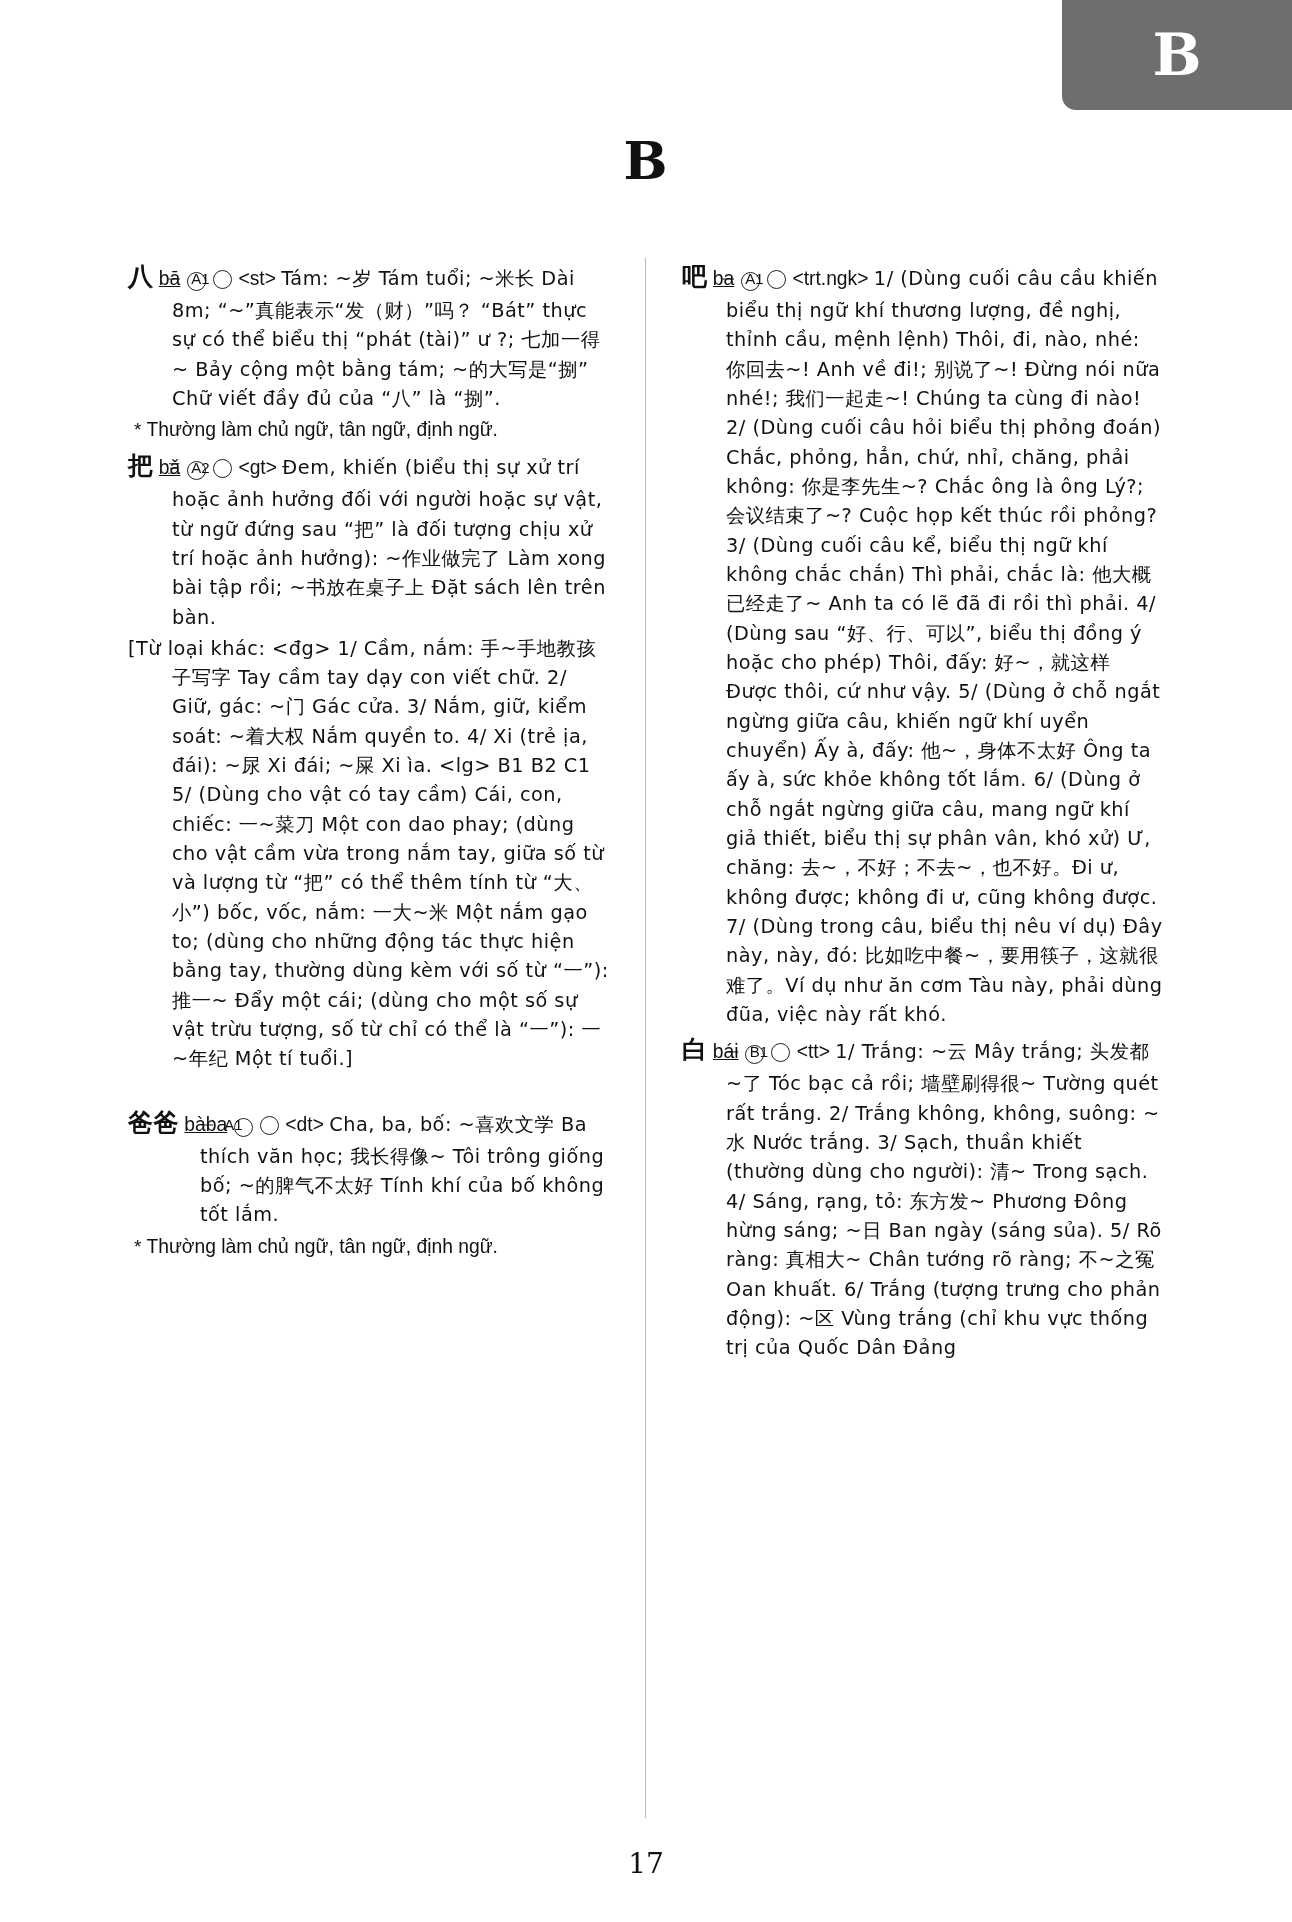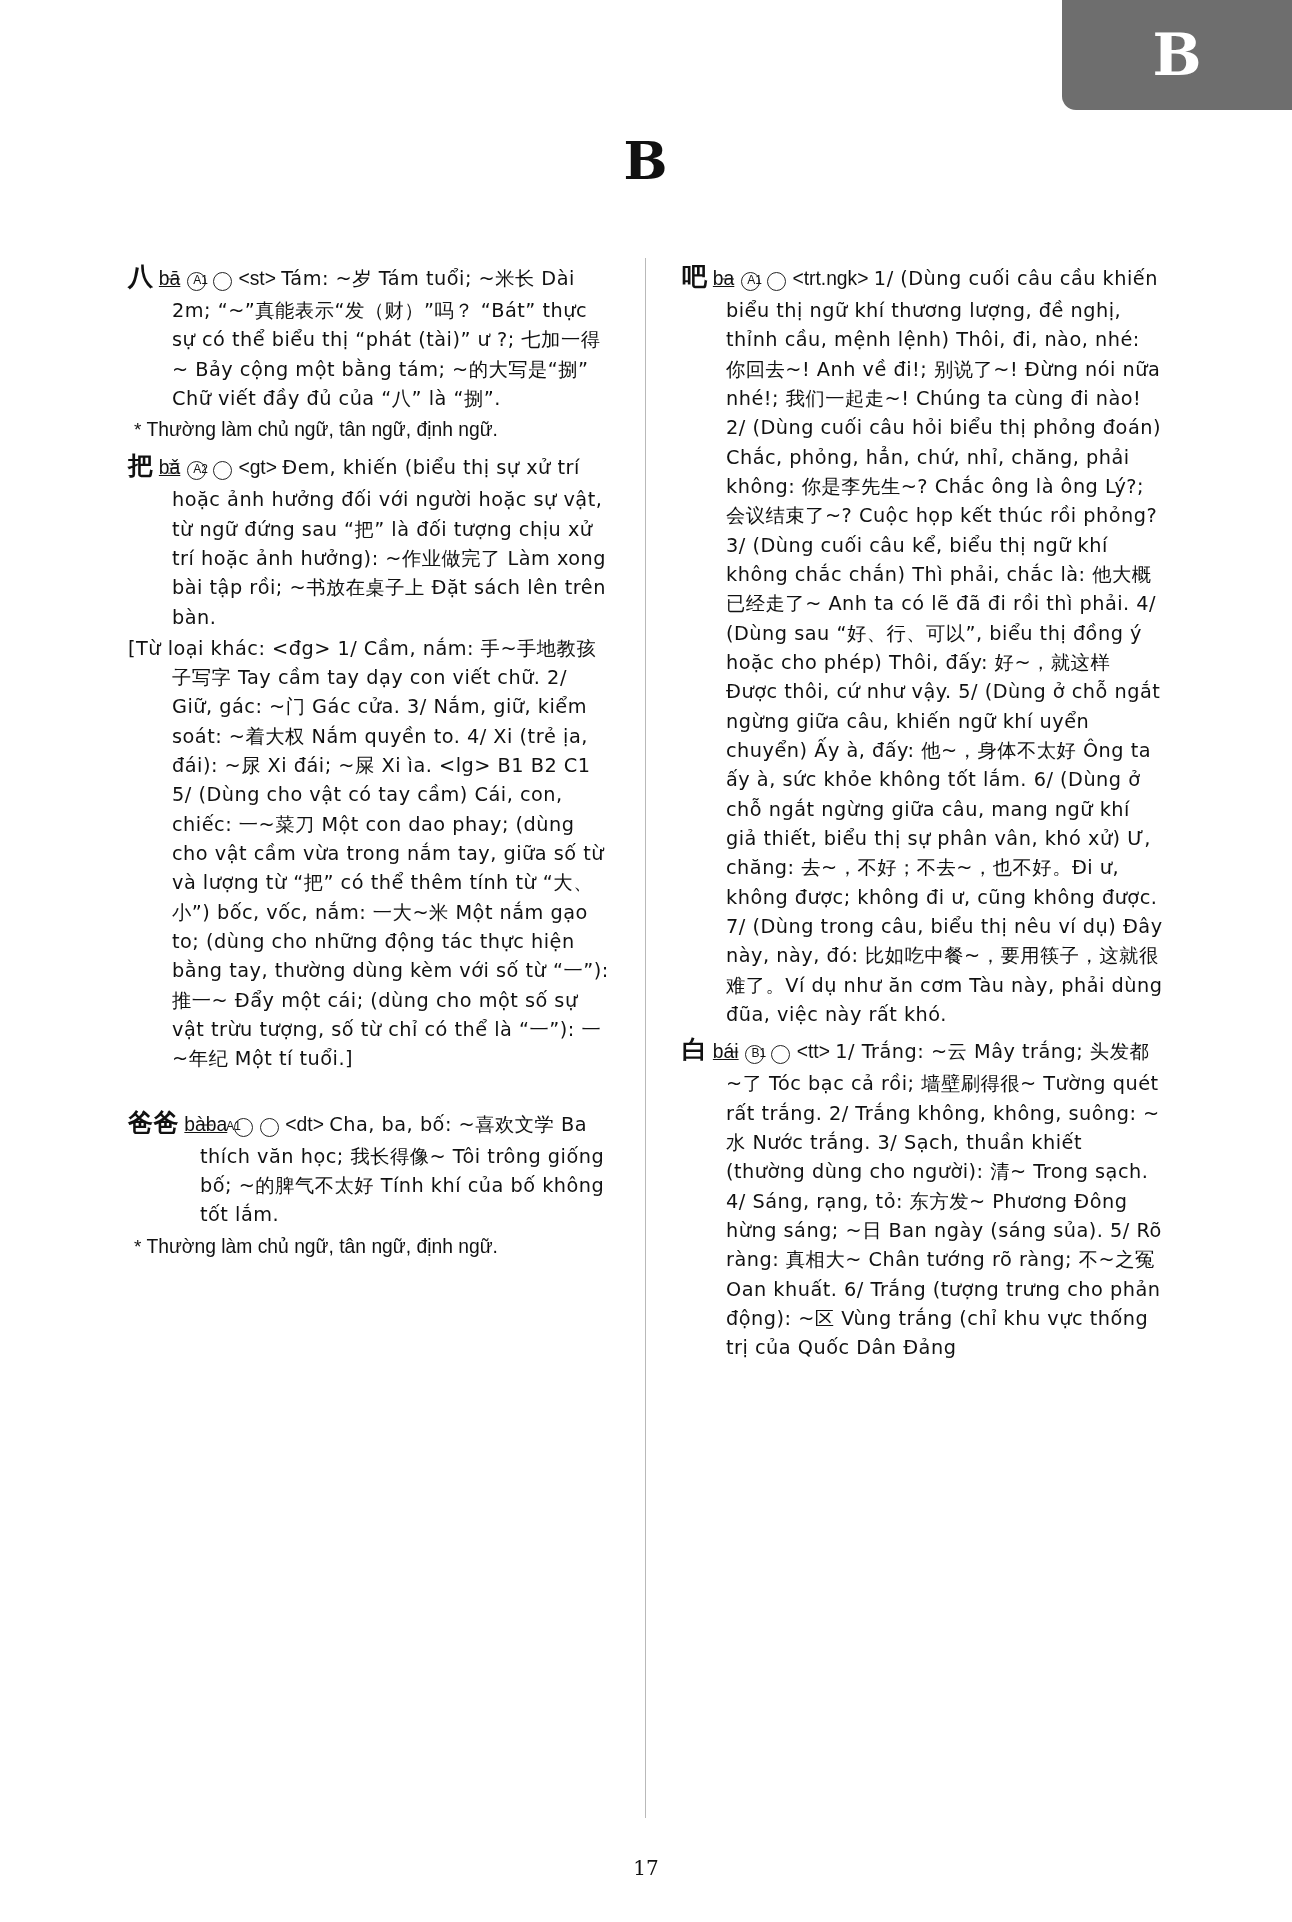--- a/index.html
+++ b/index.html
@@ -90,40 +90,40 @@
   .pos { font-family:"Liberation Sans", sans-serif;text-align:right; }
 
   
   .circ {
     display:inline-block;
     border:1.4px solid #222;
     border-radius:50%;
     width:17px; height:17px;
     line-height:15px;
     text-align:center;
-    font-size:12px;
+    font-size:15px;
     vertical-align:1px;
     margin:0 1px;
     font-family:"Liberation Sans", sans-serif;
   }
   .circ.tone {
     font-size:13px;
     line-height:14px;
   }
   .star {
     font-family:"Liberation Sans", sans-serif;
     font-size:19px;
   }
 
   
   .page-number {
     position:absolute;
     bottom:42px; left:0; right:0;
     text-align:center;
-    font-size:20px;
+    font-size:28px;
     font-family:"DejaVu Serif", serif;
   }
 </style>
 </head>
 <body>
 
 <div class="corner-tab">
   <span class="letter">B</span>
 </div>
 
@@ -132,21 +132,21 @@
 <div class="columns">
 
   <div class="col left">
 
     <p class="entry hang">
       <span class="hw">八</span>
       <span class="pinyin">bā</span>
       <span class="circ tone">一</span>
       <span class="circ">A1</span>
       <span class="pos">&lt;st&gt;</span>
-      <span class="han">Tám: ~岁 Tám tuổi; ~米长 Dài 2m; “~”真能表示“发（财）”吗？ “Bát” thực sự có thể biểu thị “phát (tài)” ư ?; 七加一得~ Bảy cộng một bằng tám; ~的大写是“捌” Chữ viết đầy đủ của “八” là “捌”.</span>
+      <span class="han">Tám: ~岁 Tám tuổi; ~米长 Dài 8m; “~”真能表示“发（财）”吗？ “Bát” thực sự có thể biểu thị “phát (tài)” ư ?; 七加一得~ Bảy cộng một bằng tám; ~的大写是“捌” Chữ viết đầy đủ của “八” là “捌”.</span>
     </p>
     <p class="entry note">
       <span class="star">*</span>
       <span>Thường làm chủ ngữ, tân ngữ, định ngữ.</span>
     </p>
 
     <p class="entry hang">
       <span class="hw">把</span>
       <span class="pinyin">bǎ</span>
       <span class="circ tone">三</span>

